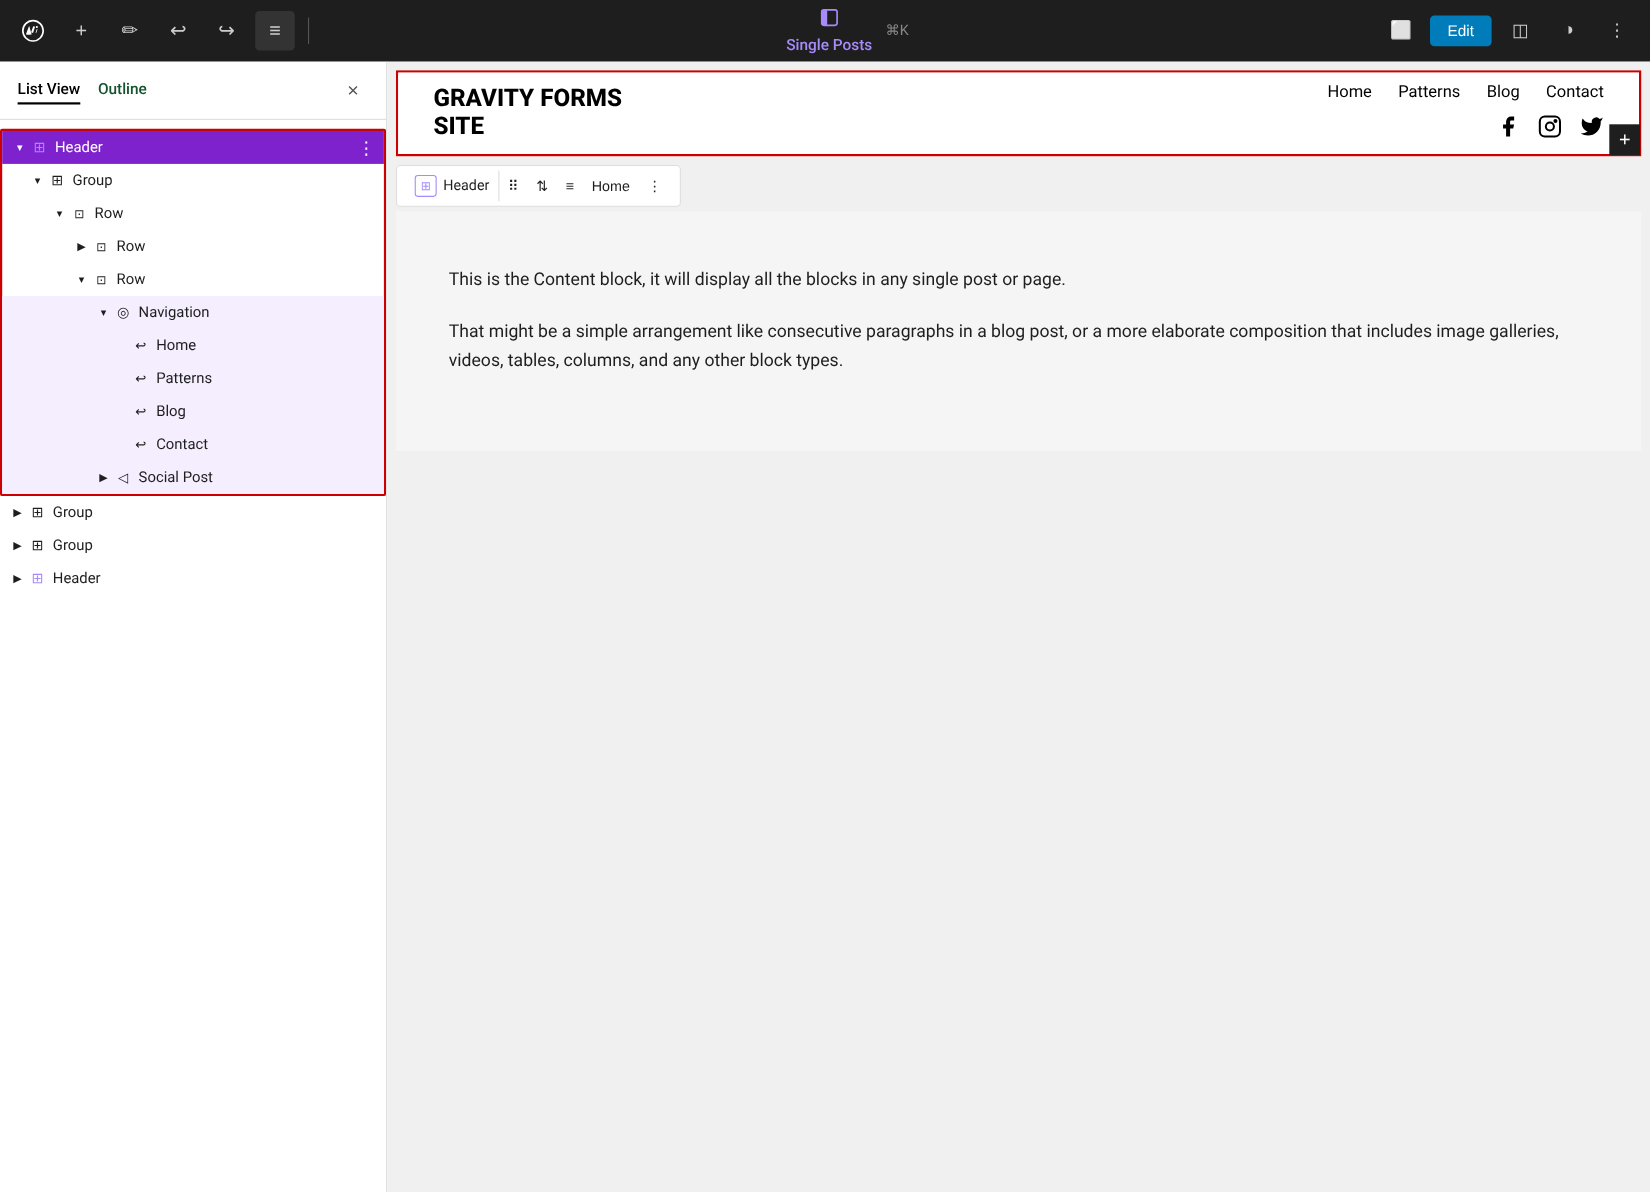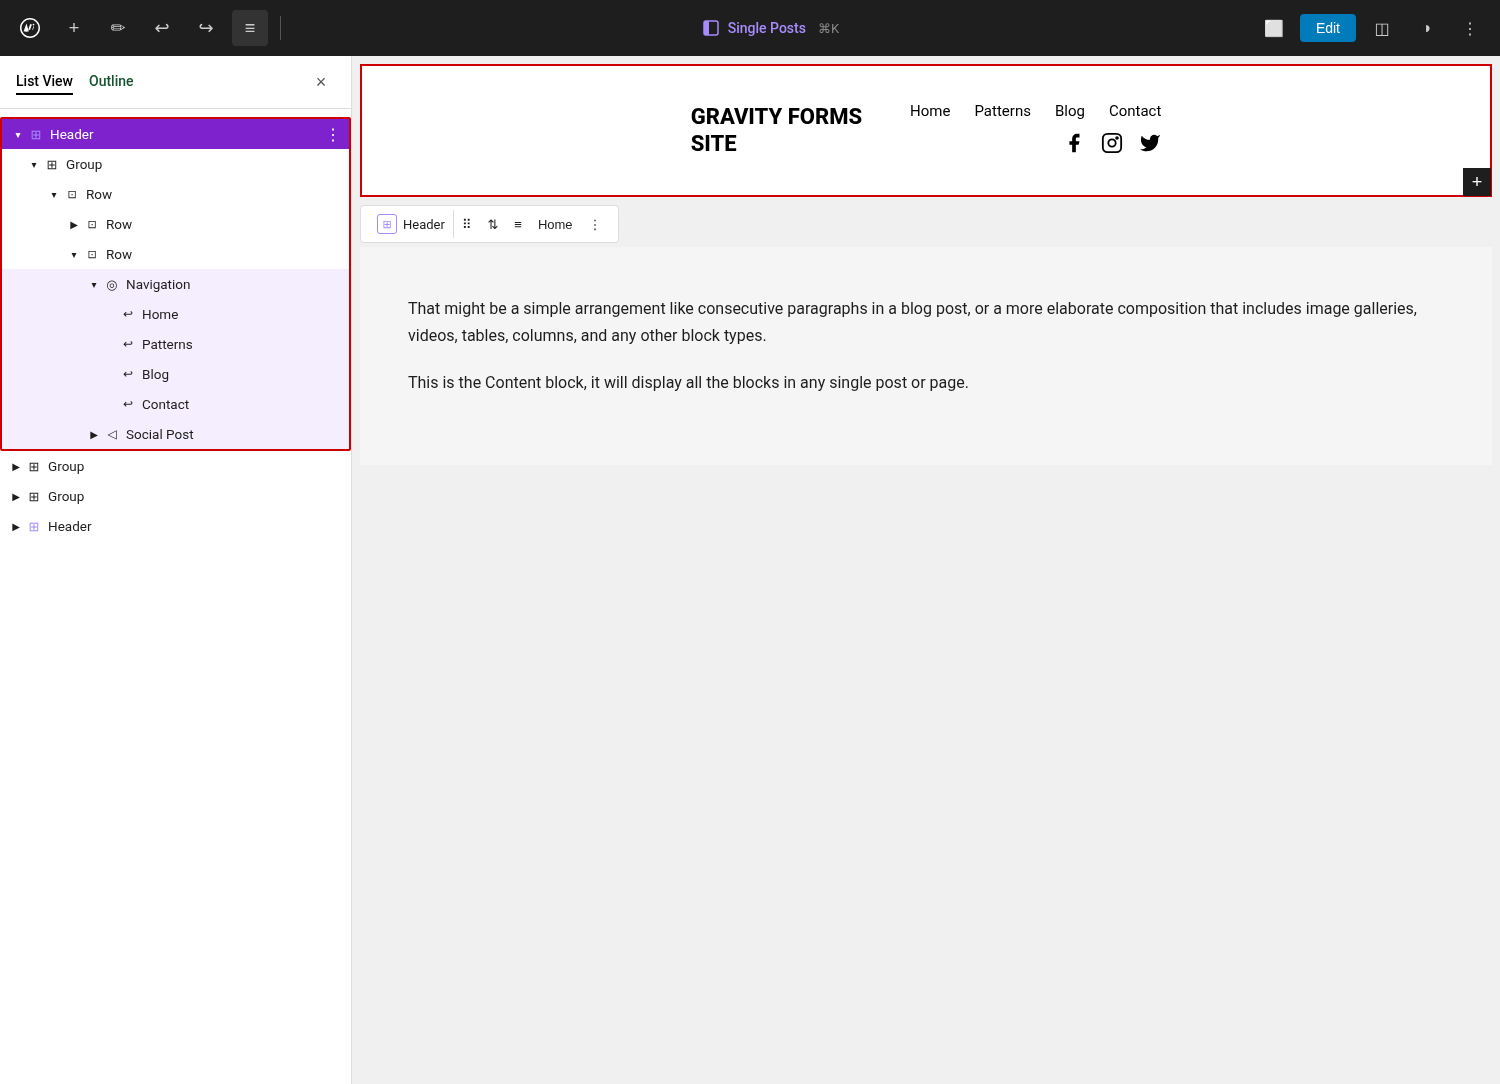--- a/index.html
+++ b/index.html
@@ -9,21 +9,21 @@
     .top-toolbar {
       display: flex; align-items: center; height: 56px;
       background: #1e1e1e; padding: 0 12px; gap: 8px; flex-shrink: 0;
     }
     .wp-logo { width: 36px; height: 36px; background: #1e1e1e; display: flex; align-items: center; justify-content: center; border-radius: 4px; }
     .wp-logo svg { width: 24px; height: 24px; fill: white; }
     .toolbar-btn { background: none; border: none; cursor: pointer; color: #ccc; width: 36px; height: 36px; display: flex; align-items: center; justify-content: center; border-radius: 4px; font-size: 18px; }
     .toolbar-btn.active { background: #333; }
     .toolbar-separator { width: 1px; height: 24px; background: #555; margin: 0 4px; }
     .toolbar-center { flex: 1; display: flex; align-items: center; justify-content: center; gap: 12px; }
-    .template-pill { display: flex; align-items: center; gap: 8px; color: #a78bfa; font-size: 14px; font-weight: 500; }
+    .template-pill { display: flex; align-items: center; gap: 8px; color: #a78bfa; font-size: 14px; font-weight: 500; flex-direction: column; }
     .template-pill svg { width: 18px; height: 18px; }
     .shortcut { color: #888; font-size: 13px; }
     .toolbar-right { display: flex; align-items: center; gap: 8px; }
     .save-btn { background: #007cba; color: white; border: none; padding: 6px 16px; border-radius: 4px; font-size: 14px; font-weight: 500; cursor: pointer; }
     .icon-btn { background: none; border: none; cursor: pointer; color: #ccc; width: 36px; height: 36px; display: flex; align-items: center; justify-content: center; border-radius: 4px; font-size: 16px; }
 
     
     .main-area { display: flex; flex: 1; overflow: hidden; }
 
     
@@ -57,21 +57,21 @@
     .nav-item-row { background: #f5eeff; }
 
     
     .content-area { flex: 1; overflow-y: auto; background: #f0f0f0; }
 
     
     .preview-wrapper { padding: 0; }
 
     
     .preview-header-container { border: 2px solid #cc0000; margin: 8px; background: white; position: relative; }
-    .preview-header { display: flex; align-items: center; justify-content: center; padding: 36px 32px; background: white; gap: 48px; }
+    .preview-header { display: flex; align-items: center; justify-content: space-between; padding: 8px 32px; background: white; gap: 48px; }
     .site-title { font-size: 22px; font-weight: 800; color: #000; line-height: 1.2; text-transform: uppercase; }
     .header-right { display: flex; flex-direction: column; align-items: flex-end; gap: 12px; }
     .nav-links { display: flex; gap: 24px; }
     .nav-link { font-size: 15px; color: #000; text-decoration: none; }
     .social-icons { display: flex; gap: 16px; }
     .social-icon { font-size: 22px; color: #000; }
     .add-block-btn { position: absolute; bottom: -1px; right: -1px; width: 28px; height: 28px; background: #1e1e1e; color: white; border: none; font-size: 18px; display: flex; align-items: center; justify-content: center; cursor: pointer; }
 
     
     .block-toolbar { display: flex; align-items: center; gap: 0; background: white; border: 1px solid #ddd; border-radius: 4px; margin: 8px 8px 4px 8px; padding: 4px 8px; width: fit-content; }
@@ -276,20 +276,20 @@
         </div>
         <button class="block-toolbar-btn">⠿</button>
         <button class="block-toolbar-btn">⇅</button>
         <button class="block-toolbar-btn">≡</button>
         <button class="block-toolbar-btn">Home</button>
         <button class="block-toolbar-btn">⋮</button>
       </div>
 
 
       <div class="content-block-section">
+        <p class="content-text">This is the Content block, it will display all the blocks in any single post or page.</p>
         <p class="content-text">That might be a simple arrangement like consecutive paragraphs in a blog post, or a more elaborate composition that includes image galleries, videos, tables, columns, and any other block types.</p>
-        <p class="content-text">This is the Content block, it will display all the blocks in any single post or page.</p>
       </div>
 
     </div>
   </div>
 
 </div>
 
 </body></html>

